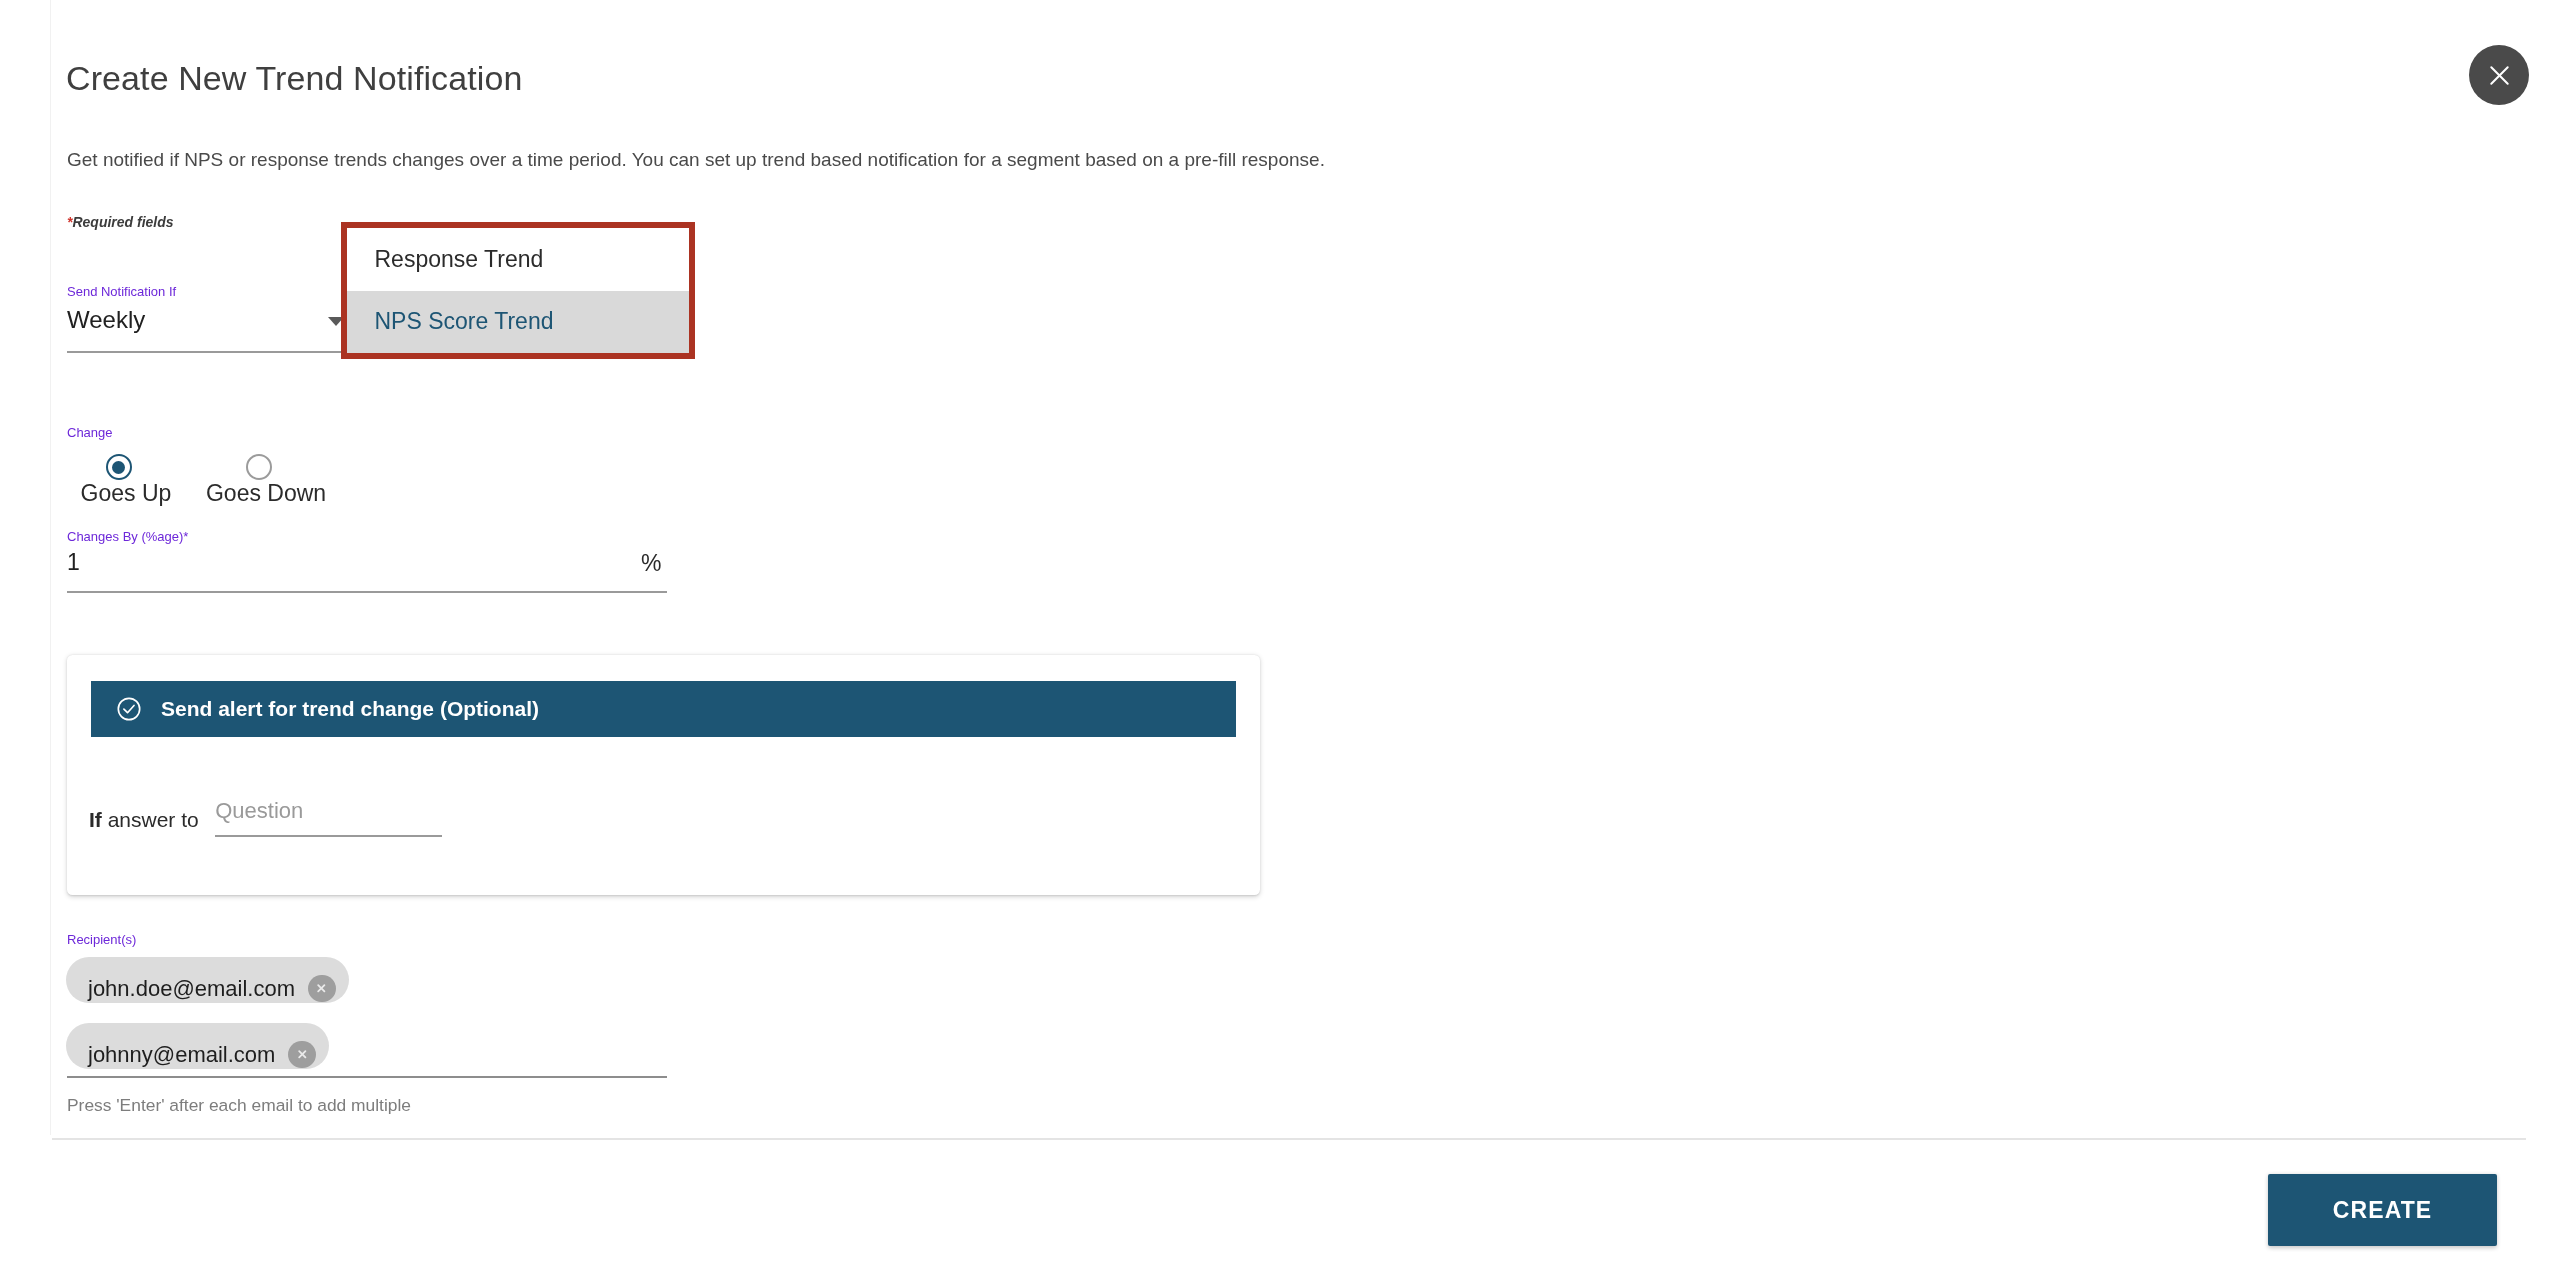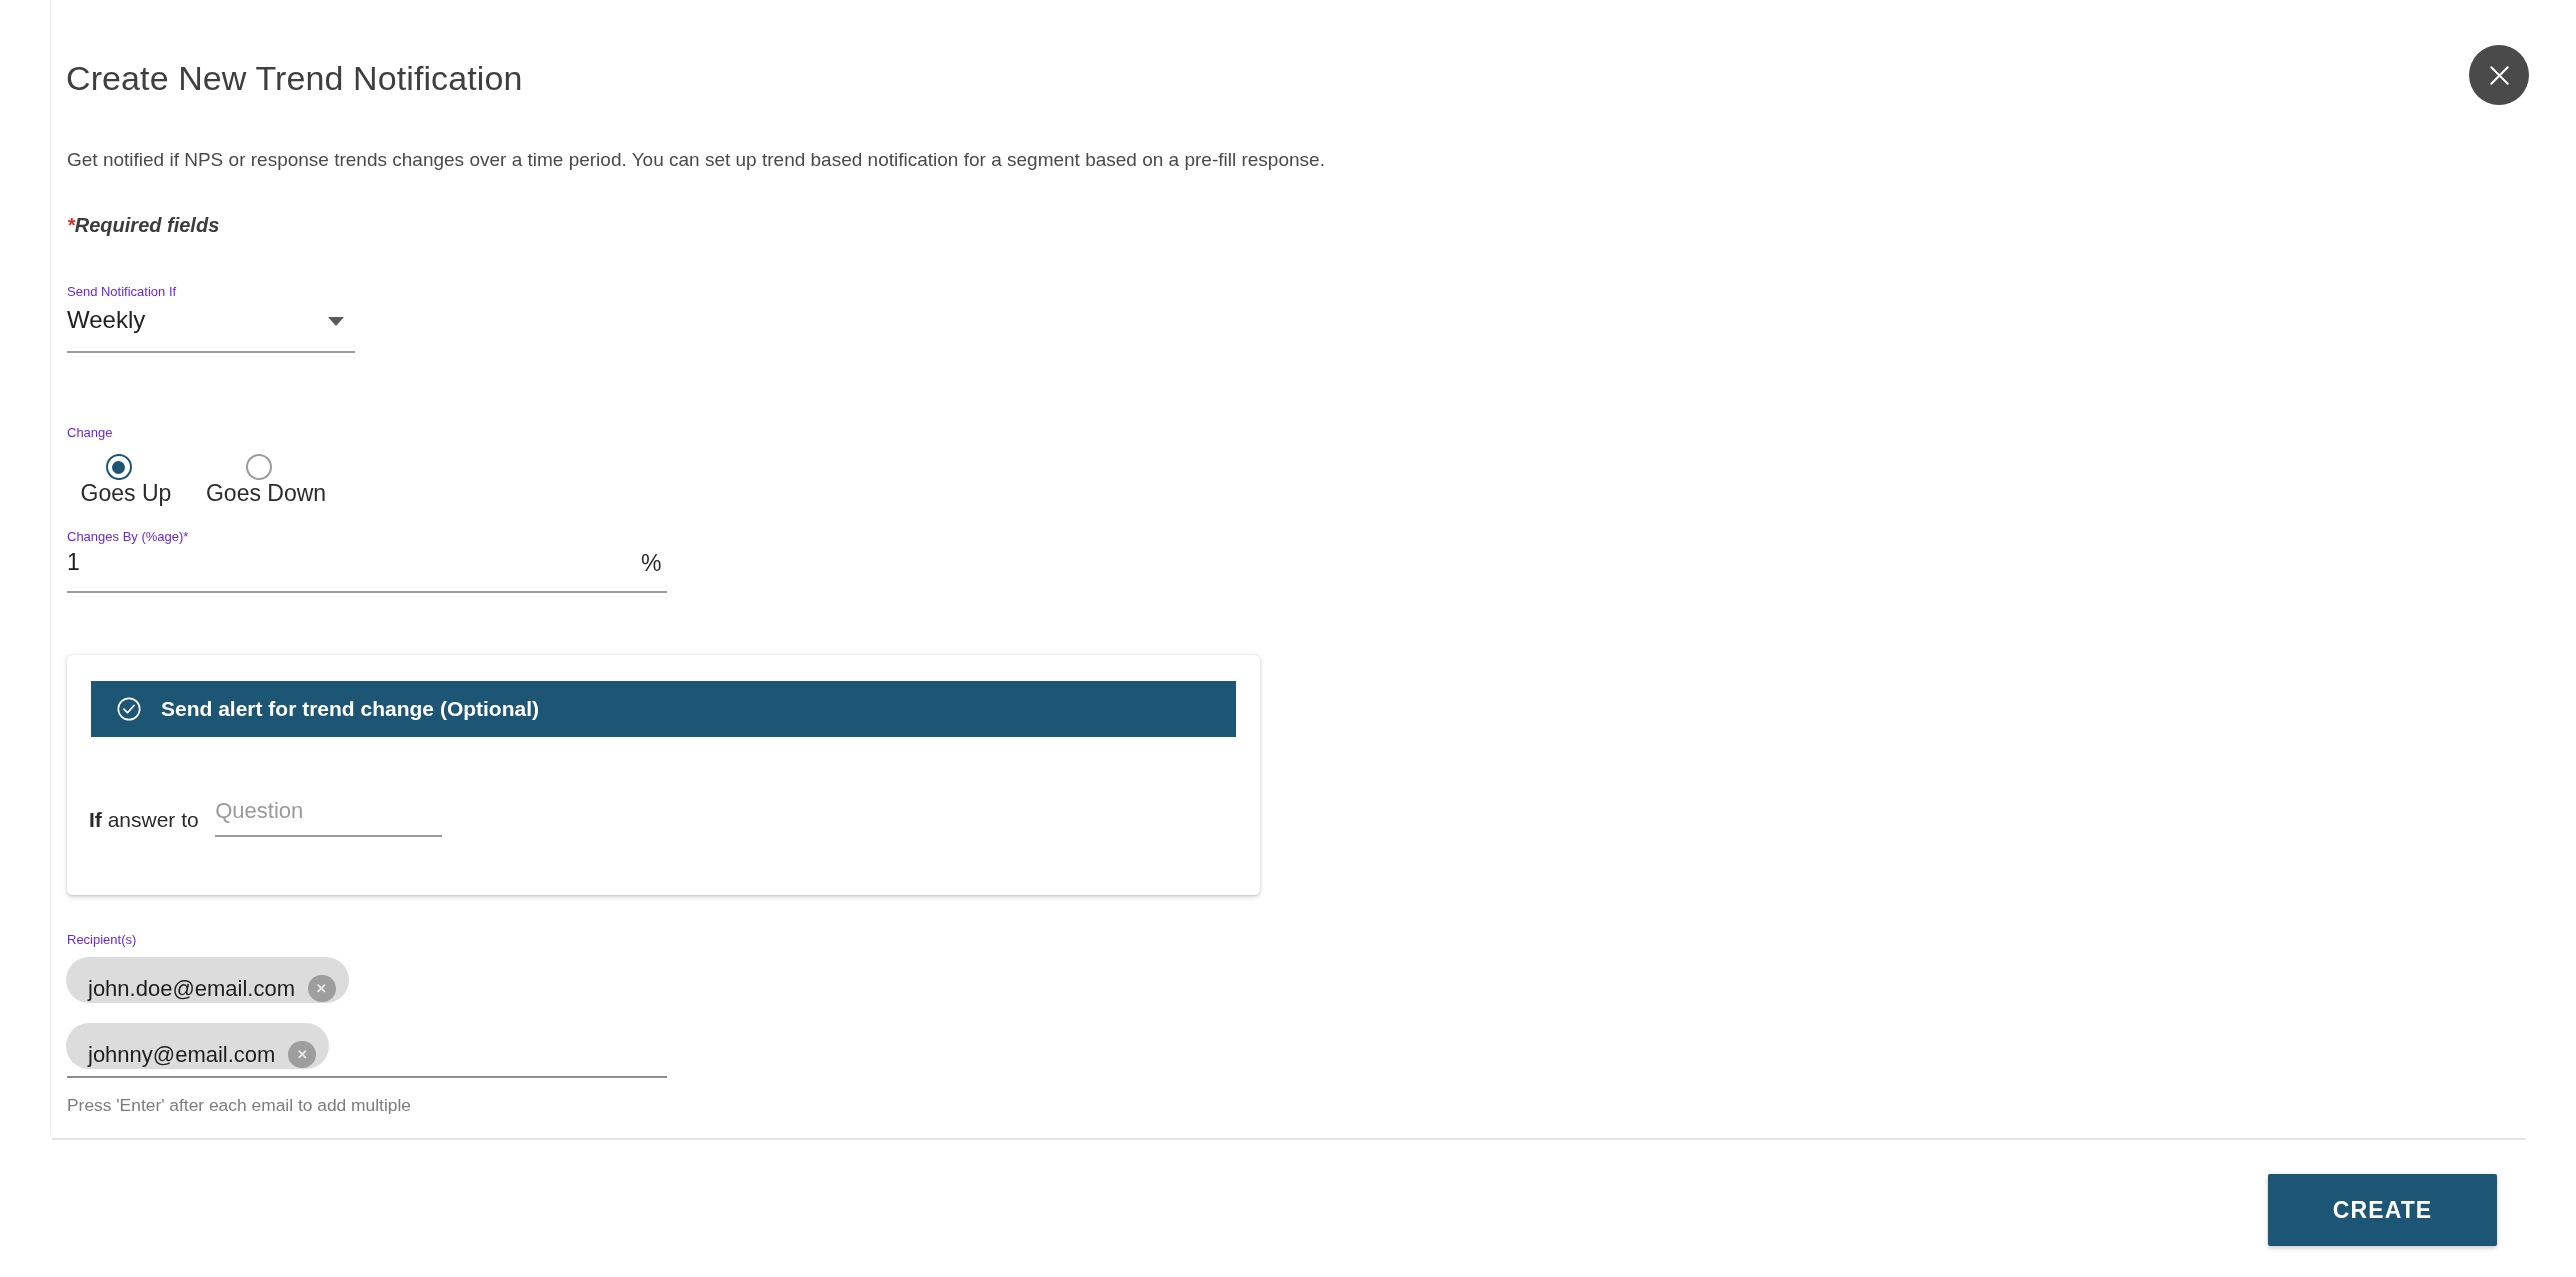--- a/index.html
+++ b/index.html
@@ -53,21 +53,21 @@
     left: 67px;
     top: 149px;
     font-size: 19px;
     color: #4a4a4a;
     white-space: nowrap;
   }
   #required-note {
     position: absolute;
     left: 67px;
     top: 214px;
-    font-size: 20px;
+    font-size: 14px;
     font-style: italic;
     font-weight: bold;
     color: #3c3c3c;
     white-space: nowrap;
   }
   #required-note .star { color: #d0342c; }
 
   
   #close-btn {
     position: absolute;
@@ -360,20 +360,26 @@
         <line x1="26" y1="8" x2="8" y2="26" stroke="#ffffff" stroke-width="2.2" stroke-linecap="round"></line>
       </svg>
     </span>
   </button>
 
   <div class="field-label" id="send-if-label">Send Notification If</div>
   <div class="field-value" id="send-if-value">Weekly</div>
   <div class="field-underline" id="send-if-underline"></div>
   <div id="send-if-caret"></div>
 
+  <div id="dropdown-highlight">
+    <div id="dropdown-list">
+      <div class="dropdown-option">Response Trend</div>
+      <div class="dropdown-option selected">NPS Score Trend</div>
+    </div>
+  </div>
 
   <div class="field-label" id="change-label">Change</div>
   <div id="radio-row">
     <div class="radio-item">
       <span class="radio-circle checked"></span>
       <span class="radio-text">Goes Up</span>
     </div>
     <div class="radio-item">
       <span class="radio-circle"></span>
       <span class="radio-text">Goes Down</span>

